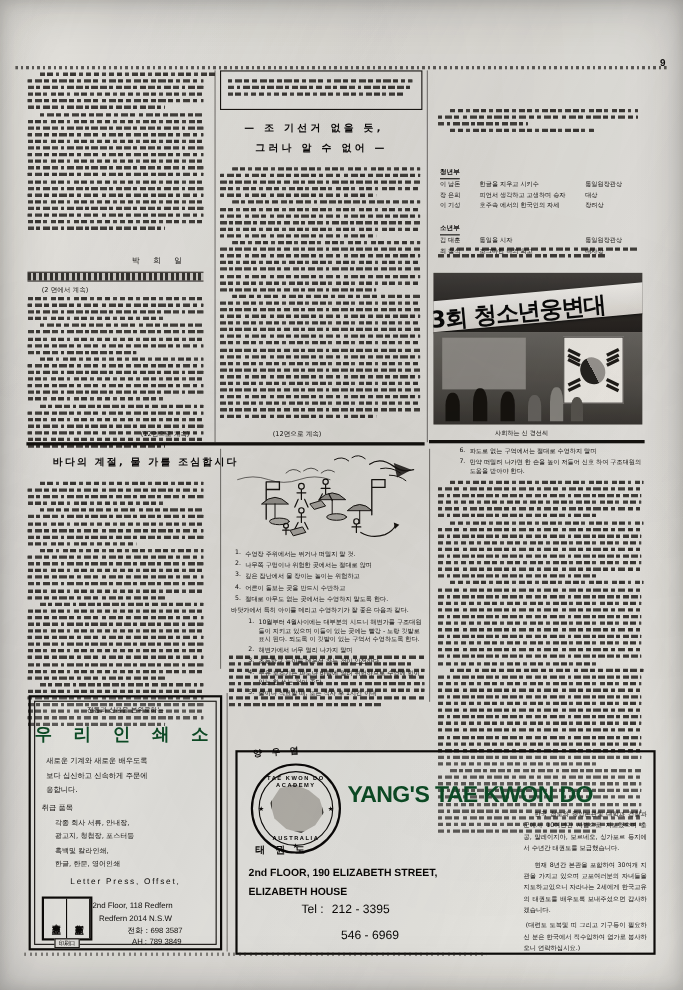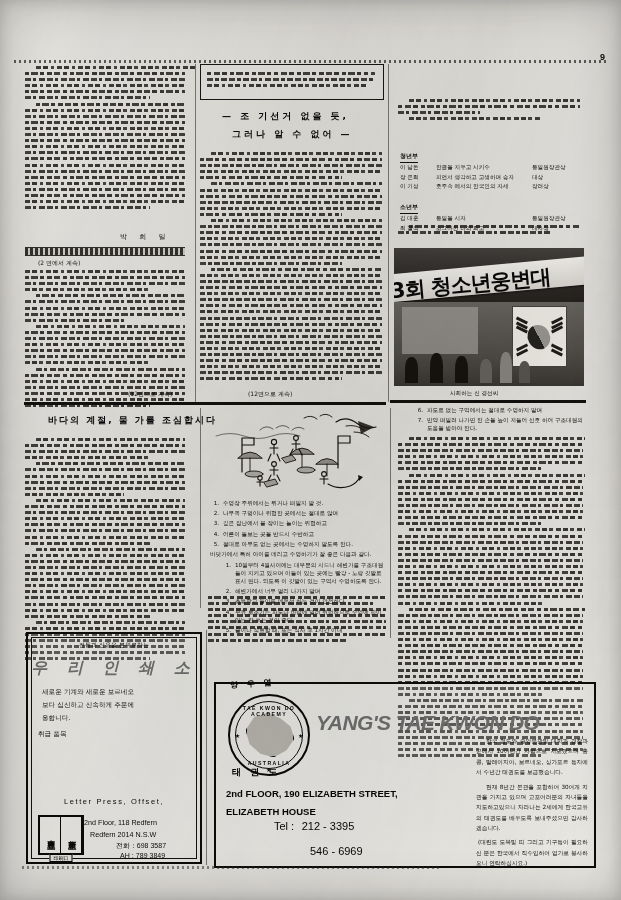--- a/index.html
+++ b/index.html
@@ -122,23 +122,22 @@
   .fig{position:absolute;bottom:2%;background:#1d1a17;border-radius:44% 44% 0 0;}
 
   
   #beach{position:absolute;}
   #beach svg{display:block;}
 
   
   .ad{position:absolute;border:2px solid #151311;background:rgba(255,255,255,.16);}
   .ad-inner{position:absolute;inset:3px;border:1px solid #1a1815;}
   .ad-title{
-    position:absolute;white-space:nowrap;color:#737373;
+    position:absolute;white-space:nowrap;color:#14532d;
     font-weight:700;
-    font-style:italic;
   }
   .seal{
     position:absolute;border:2px solid #141210;display:flex;
   }
   .seal .half{flex:1;border-right:1px solid #141210;position:relative;}
   .seal .half:last-child{border-right:none;}
   .seal .glyph{
     position:absolute;left:50%;top:50%;transform:translate(-50%,-50%);
     writing-mode:vertical-rl;font-size:8px;font-weight:700;color:#100e0d;
     letter-spacing:1px;line-height:1.05;
@@ -604,25 +603,31 @@
     <div class="ln" style="width:100%"></div>
     <div class="ln v2" style="width:100%"></div>
     <div class="ln v3 short2"></div>
   </div>
 
   <div class="ad" style="left:26px;top:632px;width:172px;height:228px;">
     <div class="ad-inner"></div>
     <div class="kr" style="position:absolute;left:0;right:0;top:7px;text-align:center;font-size:6px;color:#151312;">전통과 신용을 본위로하는</div>
     <div class="ad-title kr" style="left:0;right:0;top:24px;text-align:center;font-size:16px;letter-spacing:7px;">우 리 인 쇄 소</div>
     <div class="kr" style="position:absolute;left:14px;top:52px;font-size:6.6px;color:#151312;line-height:1.95;">
-      <div>새로운 기계와 새로운 보르네오</div>
+      <div>새로운 기계와 새로운 배우도록</div>
       <div>보다 십신하고 신속하게 주문에</div>
       <div>응합니다.</div>
     </div>
     <div class="kr" style="position:absolute;left:10px;top:96px;font-size:6.6px;color:#151312;">취급 품목</div>
+    <div class="kr" style="position:absolute;left:22px;top:108px;font-size:6.4px;color:#151312;line-height:1.95;">
+      <div>각종 회사 서류,   안내장,</div>
+      <div>광고지,   청첩장,   포스터등</div>
+      <div>흑백및 칼라인쇄,</div>
+      <div>한글,   한문,   영어인쇄</div>
+    </div>
     <div class="en" style="position:absolute;left:0;right:0;top:163px;text-align:center;font-size:7.5px;letter-spacing:1.6px;color:#151312;">Letter Press,  Offset,</div>
 
     <div class="seal" style="left:10px;top:181px;width:42px;height:36px;">
       <div class="half">
           <span class="glyph">東豊亞</span>
         </div>
       <div class="half">
           <span class="glyph">新東亞</span>
         </div>
       <div class="tab">印刷口</div>

